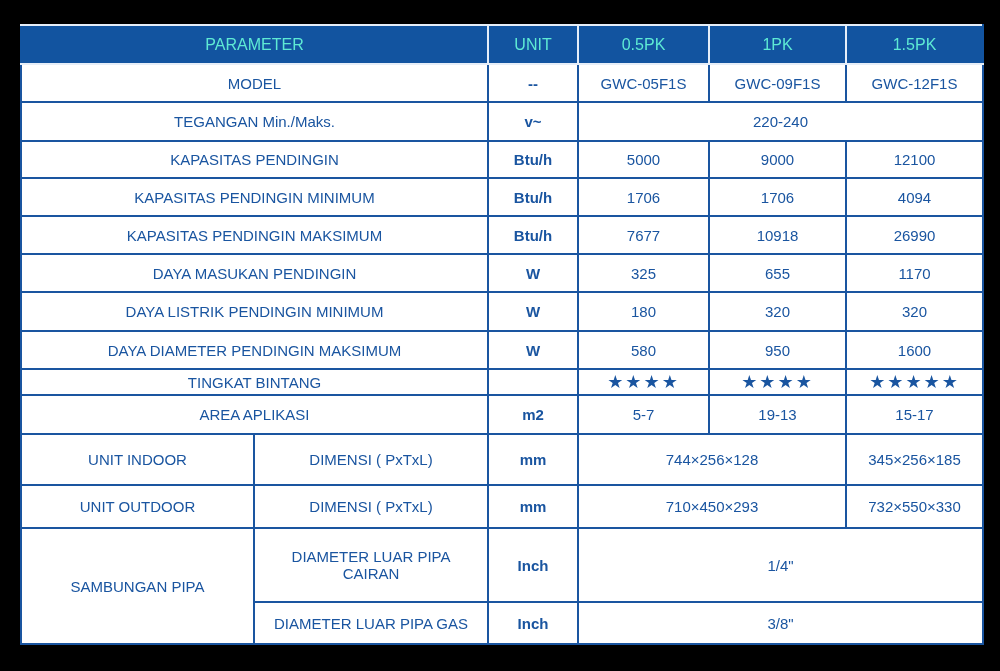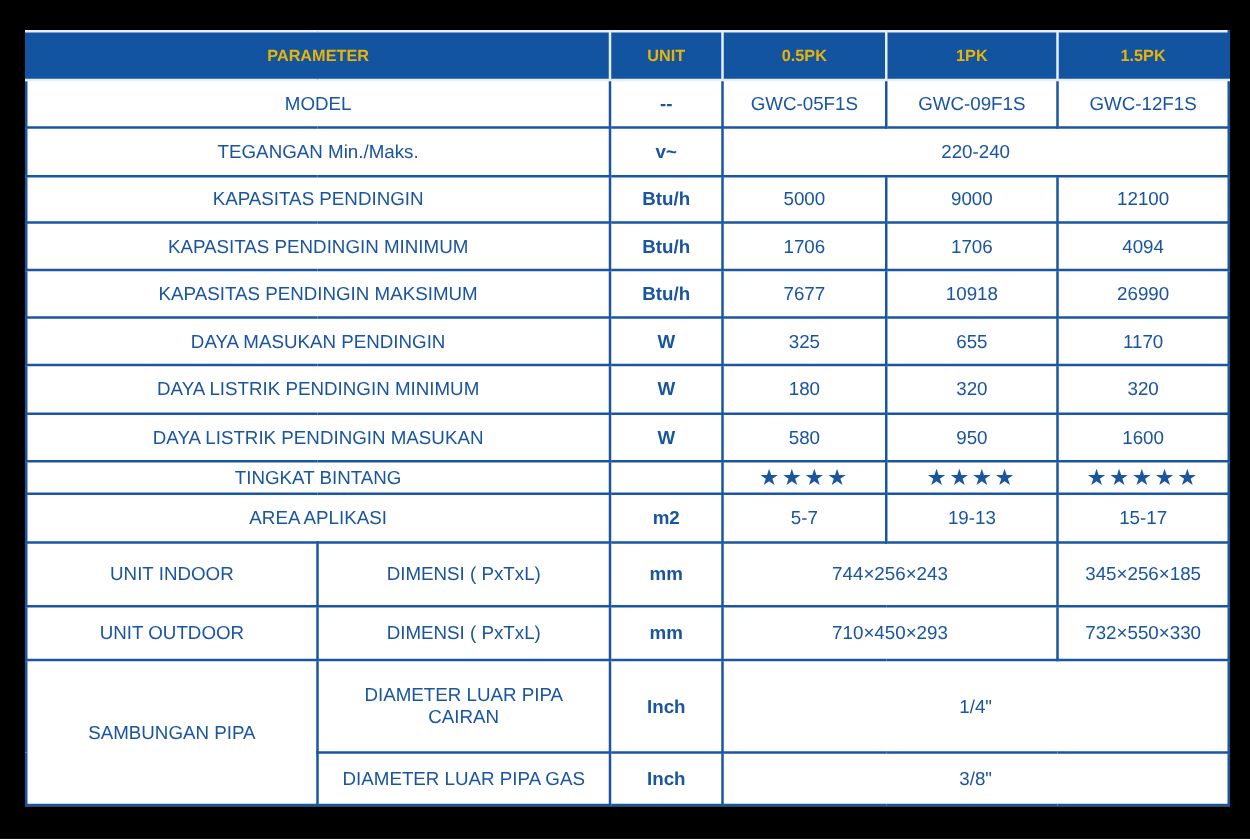--- a/index.html
+++ b/index.html
@@ -1,19 +1,19 @@
 <!DOCTYPE html>
 <html><head>
 <meta charset="utf-8">
 <style>
   html,body{margin:0;padding:0;background:#000;}
   body{width:1000px;height:671px;position:relative;overflow:hidden;font-family:"Liberation Sans",sans-serif;}
   table{position:absolute;left:20px;top:24px;width:962px;border-collapse:collapse;table-layout:fixed;background:#fff;}
   td,th{border:2px solid #1a55a0;text-align:center;vertical-align:middle;color:#1a55a0;font-size:15px;padding:0 4px;}
-  th{background:#1254a0;color:#eab308;font-weight:bold;font-size:13px;border-color:#e6eef8;height:37px;}
+  th{background:#1254a0;color:#5eead4;font-weight:normal;font-size:16px;border-color:#e6eef8;height:37px;}
   th:first-child{border-left-color:#1254a0;}
   th:last-child{border-right-color:#1254a0;margin-top:26px;}
   td.u{font-weight:bold;}
   .stars{letter-spacing:2px;font-size:18px;}
 </style>
 </head>
 <body>
 
 <table>
   <colgroup>
@@ -73,21 +73,21 @@
     <td>1170</td>
   </tr>
   <tr style="height:39px">
     <td colspan="2">DAYA LISTRIK PENDINGIN MINIMUM</td>
     <td class="u">W</td>
     <td>180</td>
     <td>320</td>
     <td>320</td>
   </tr>
   <tr style="height:38px">
-    <td colspan="2">DAYA LISTRIK PENDINGIN MASUKAN</td>
+    <td colspan="2">DAYA DIAMETER PENDINGIN MAKSIMUM</td>
     <td class="u">W</td>
     <td>580</td>
     <td>950</td>
     <td>1600</td>
   </tr>
   <tr style="height:26px">
     <td colspan="2">TINGKAT BINTANG</td>
     <td class="u"></td>
     <td class="stars">★★★★</td>
     <td class="stars">★★★★</td>
@@ -97,21 +97,21 @@
     <td colspan="2">AREA APLIKASI</td>
     <td class="u">m2</td>
     <td>5-7</td>
     <td>19-13</td>
     <td>15-17</td>
   </tr>
   <tr style="height:51px">
     <td>UNIT INDOOR</td>
     <td>DIMENSI ( PxTxL)</td>
     <td class="u">mm</td>
-    <td colspan="2">744×256×243</td>
+    <td colspan="2">744×256×128</td>
     <td>345×256×185</td>
   </tr>
   <tr style="height:43px">
     <td>UNIT OUTDOOR</td>
     <td>DIMENSI ( PxTxL)</td>
     <td class="u">mm</td>
     <td colspan="2">710×450×293</td>
     <td>732×550×330</td>
   </tr>
   <tr style="height:74px">

